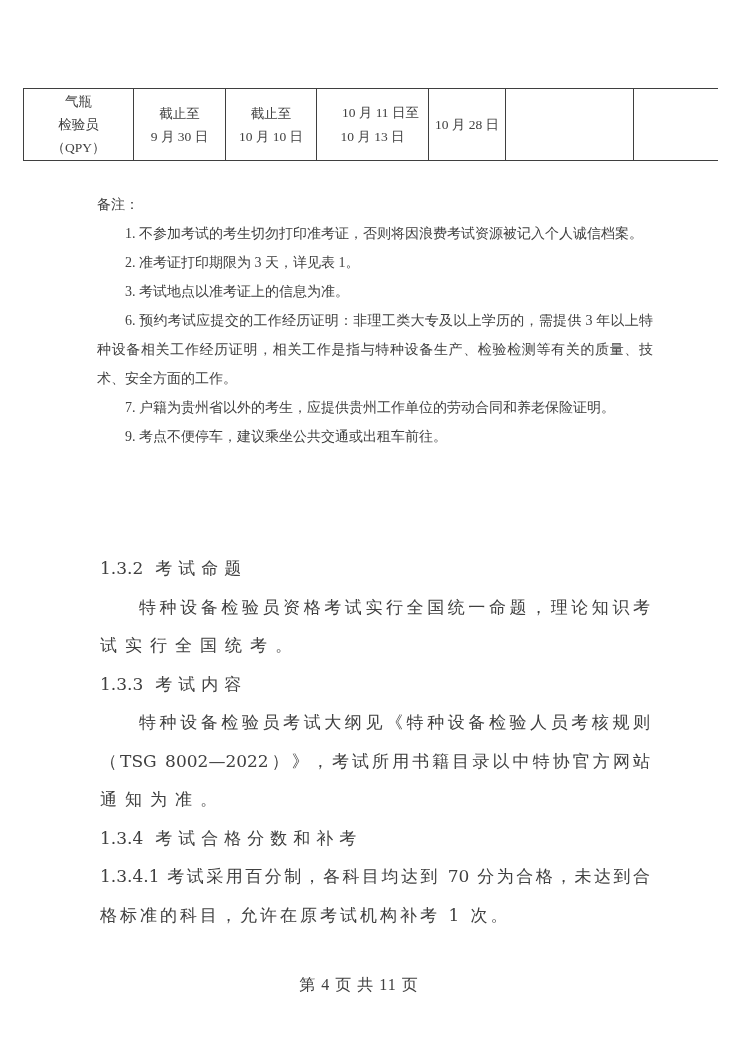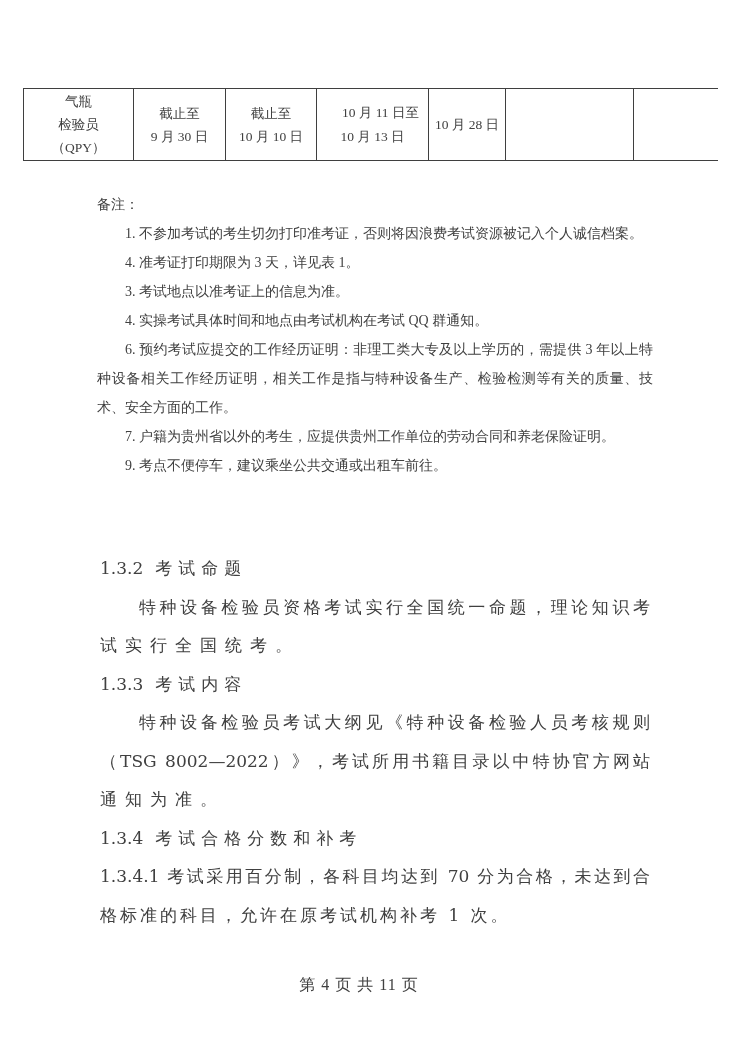--- a/index.html
+++ b/index.html
@@ -116,23 +116,22 @@
     <div class="cell">
       <div class="cl">10 月 28 日</div>
     </div>
     <div class="cell"></div>
     <div class="cell"></div>
   </div>
 
   <div class="notes">
     <p class="notes-label">备注：</p>
     <p class="note-item">1. 不参加考试的考生切勿打印准考证，否则将因浪费考试资源被记入个人诚信档案。</p>
-    <p class="note-item">4. 准考证打印期限为 3 天，详见表 1。</p>
+    <p class="note-item">2. 准考证打印期限为 3 天，详见表 1。</p>
     <p class="note-item">3. 考试地点以准考证上的信息为准。</p>
-    <p class="note-item">4. 实操考试具体时间和地点由考试机构在考试 QQ 群通知。</p>
     <p class="note-item">6. 预约考试应提交的工作经历证明：非理工类大专及以上学历的，需提供 3 年以上特种设备相关工作经历证明，相关工作是指与特种设备生产、检验检测等有关的质量、技术、安全方面的工作。</p>
     <p class="note-item">7. 户籍为贵州省以外的考生，应提供贵州工作单位的劳动合同和养老保险证明。</p>
     <p class="note-item">9. 考点不便停车，建议乘坐公共交通或出租车前往。</p>
   </div>
 
   <div class="body-text">
 
     <div class="bl">
       <span class="h-num">1.3.2</span><span class="h-title">考试命题</span>
     </div>

